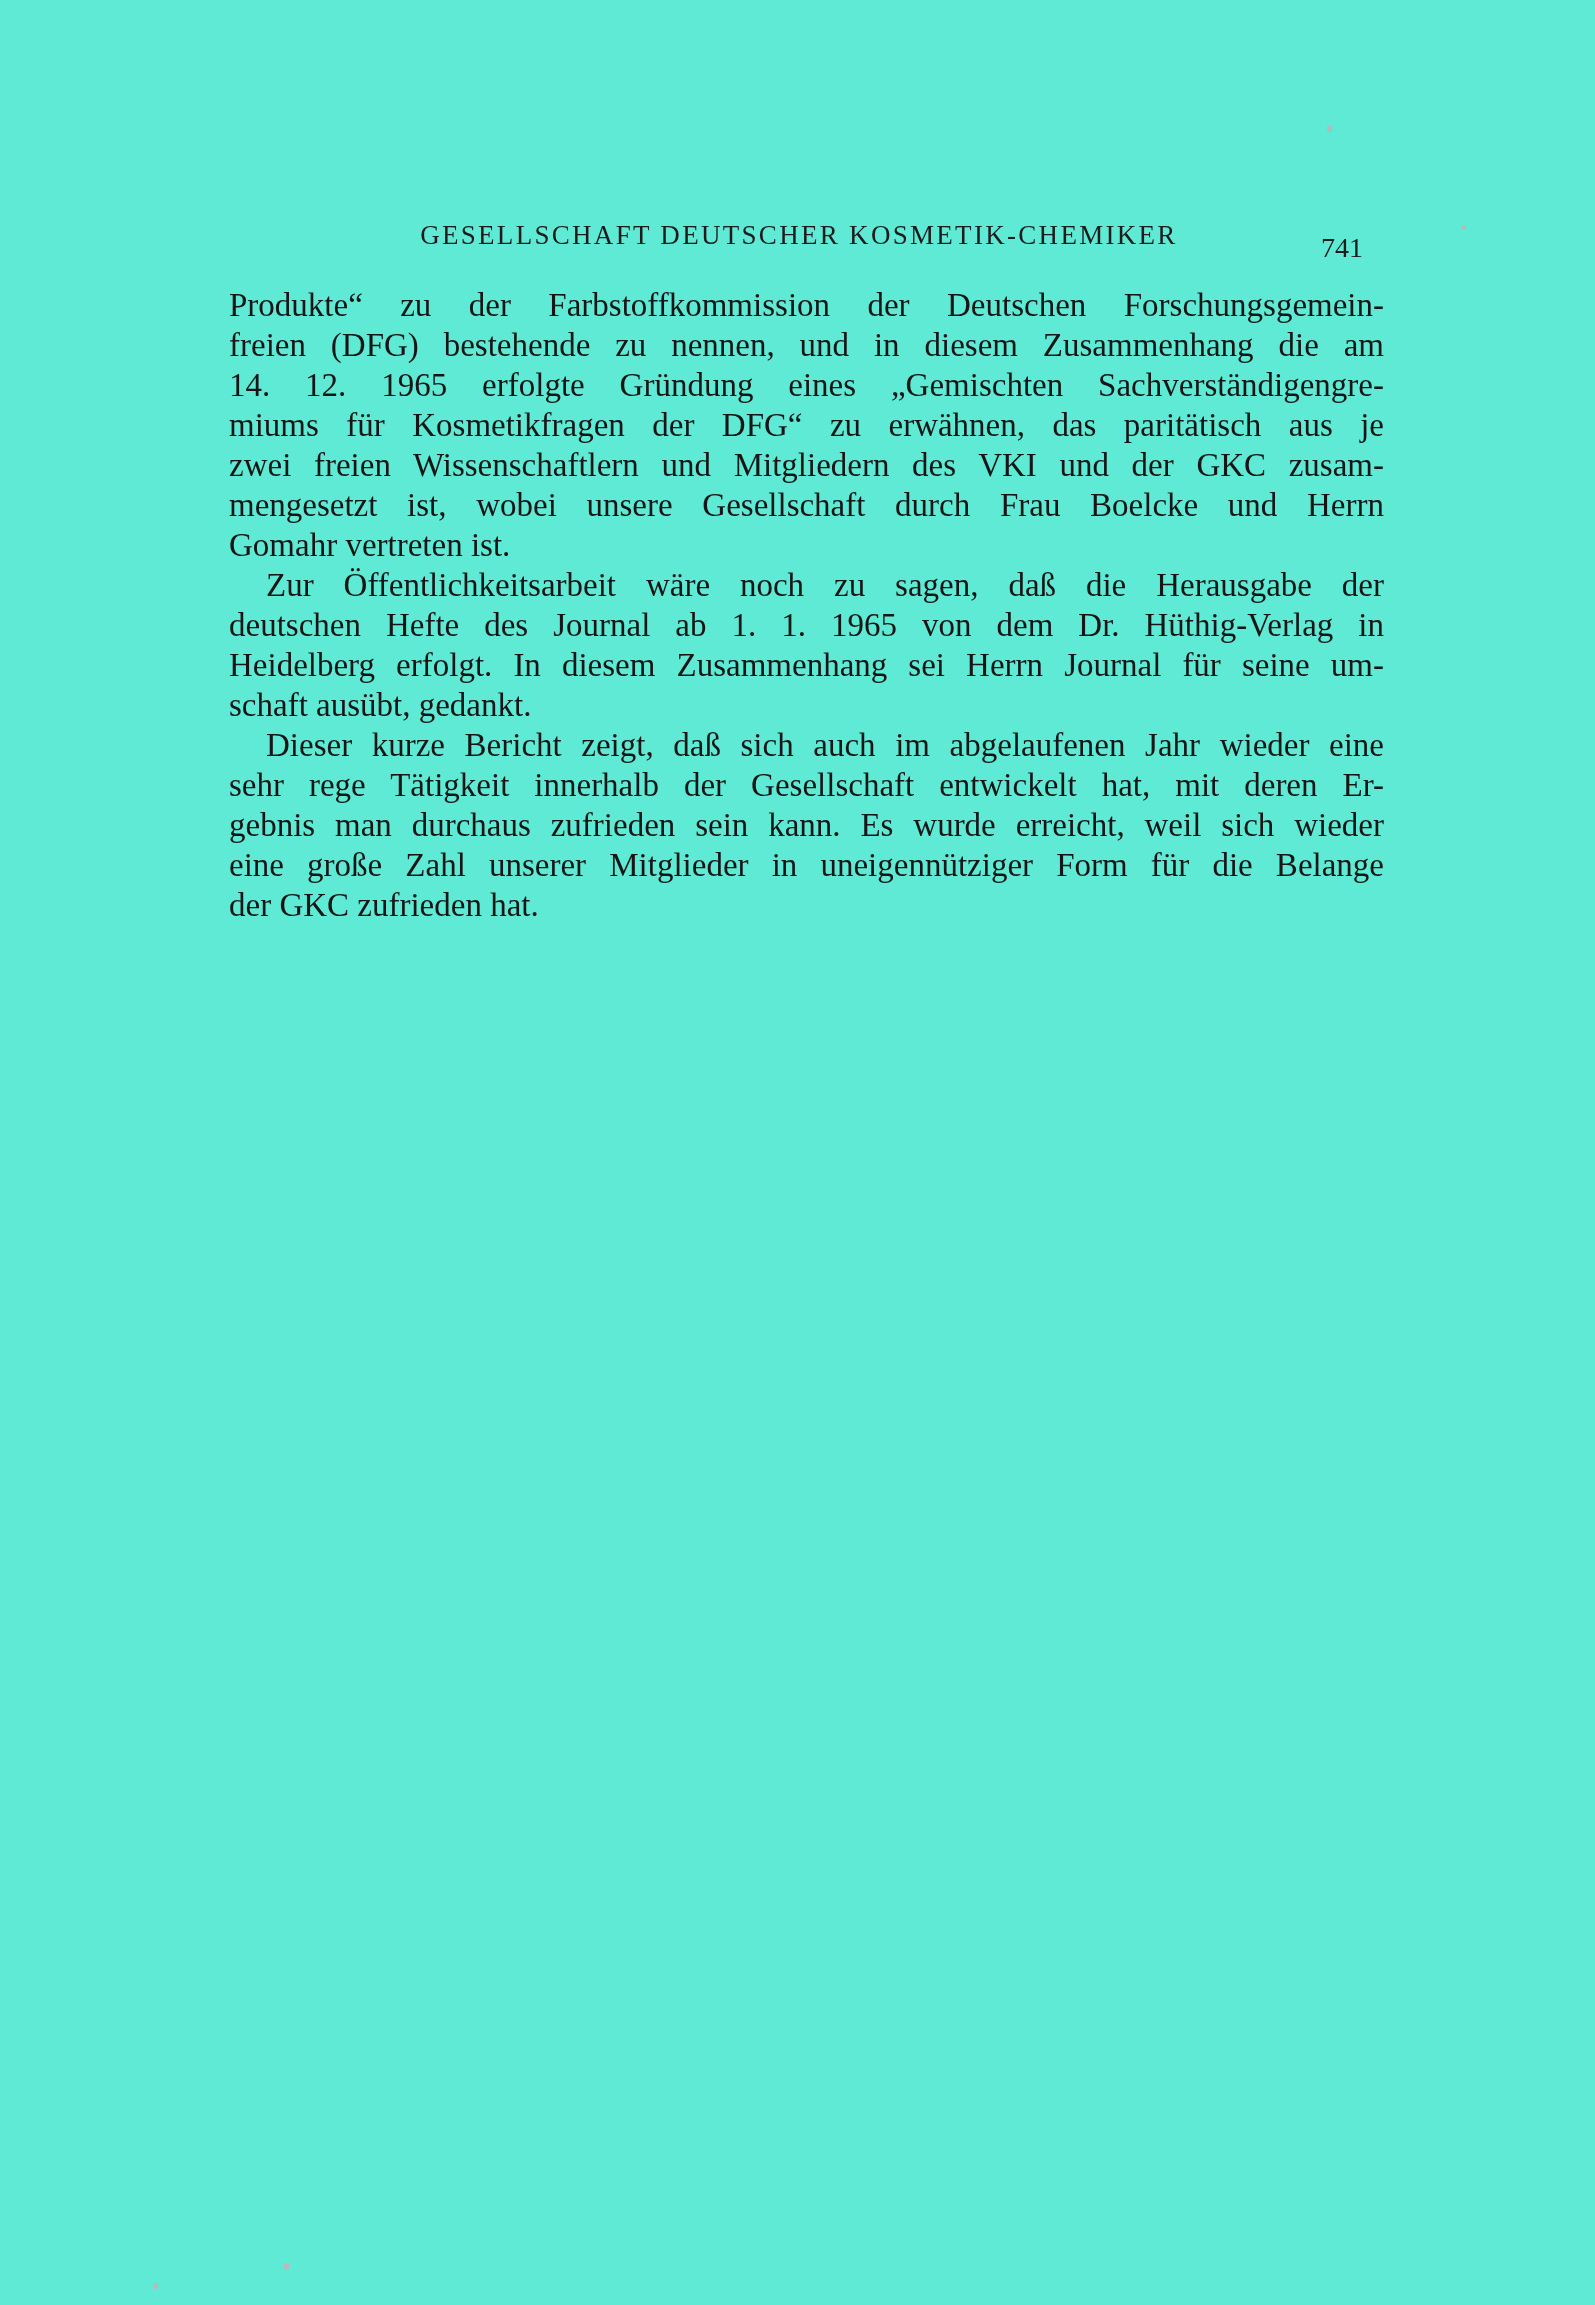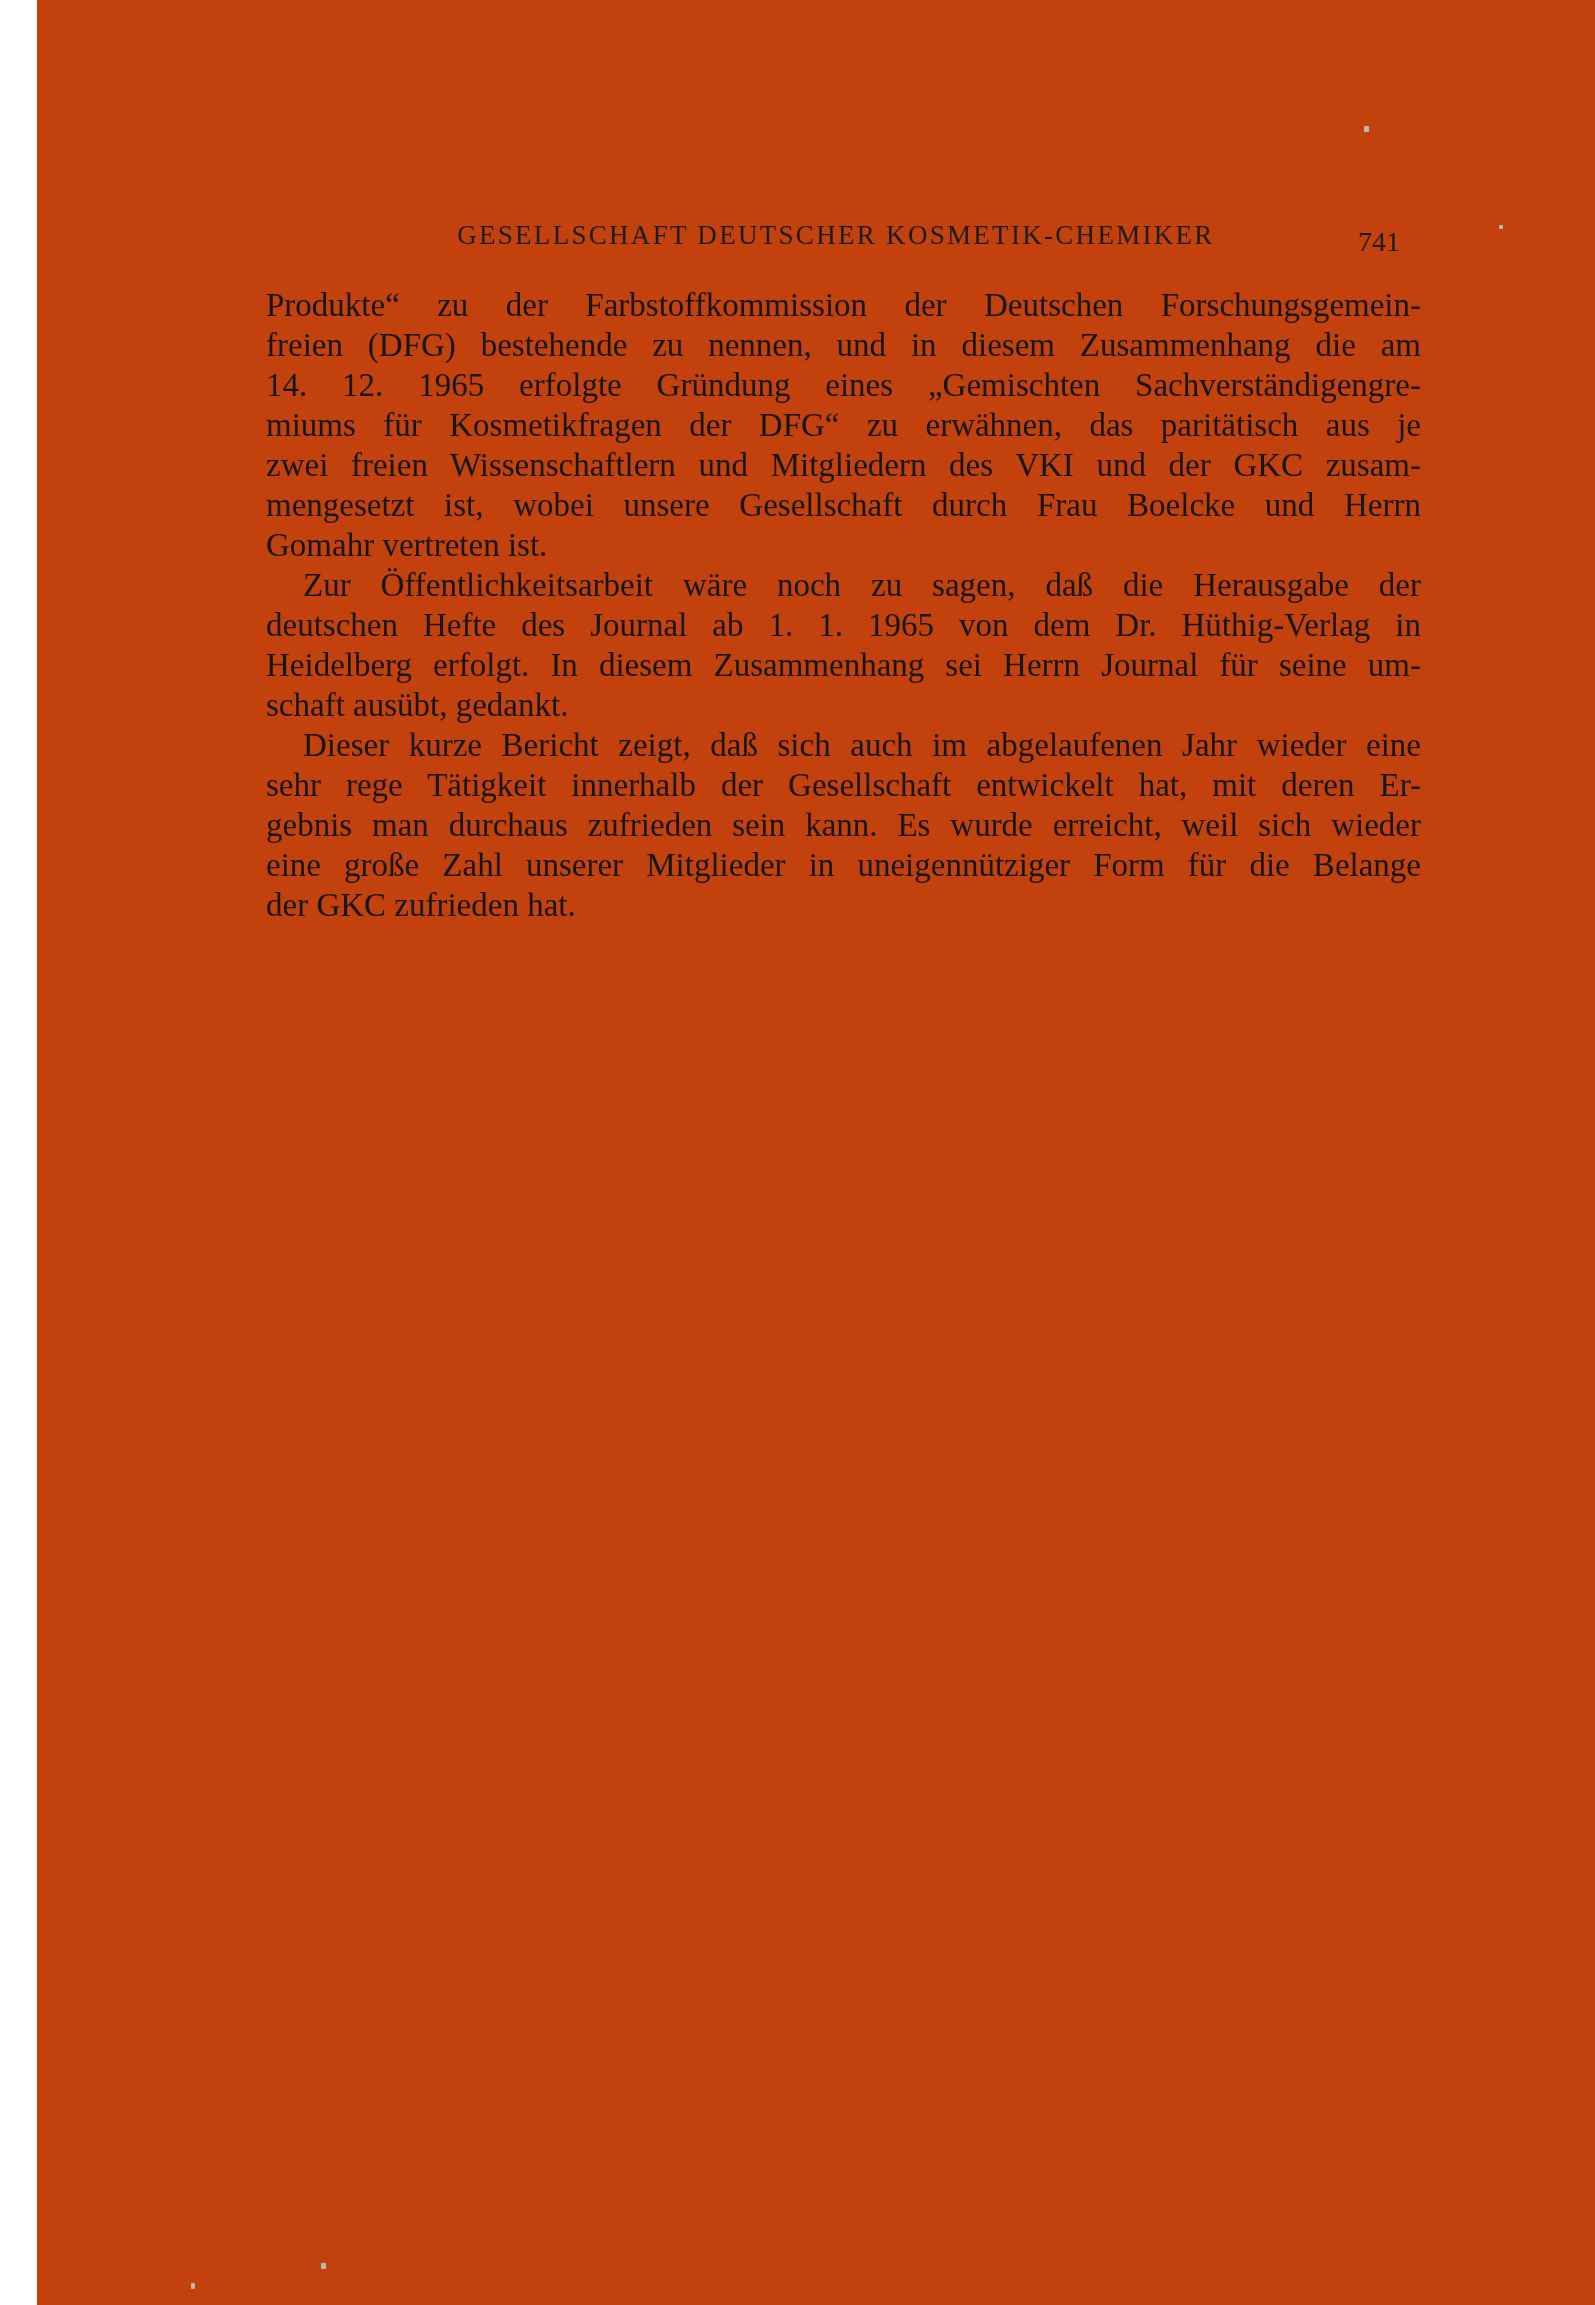--- a/index.html
+++ b/index.html
@@ -11,22 +11,21 @@
     height: 2306px;
     background: #ffffff;
     position: relative;
     overflow: hidden;
     font-family: "Liberation Serif", "DejaVu Serif", serif;
     color: #1b1b1b;
   }
   .scan-page {
     position: absolute;
     inset: 0;
-    background: #c2410c;
-    margin-left: 37px;
+    background: #5eead4;
   }
   .running-header {
     position: absolute;
     top: 220px;
     left: 229px;
     width: 1155px;
     height: 35px;
   }
   .running-title {
     position: absolute;
@@ -34,21 +33,21 @@
     top: 0;
     transform: translateX(-51%);
     font-size: 27px;
     letter-spacing: 2.3px;
     white-space: nowrap;
     color: #1c1c1c;
   }
   .folio {
     position: absolute;
     right: 21px;
-    top: 6px;
+    top: 12px;
     font-size: 28px;
     color: #1c1c1c;
   }
   .body-text {
     position: absolute;
     top: 285px;
     left: 229px;
     width: 1155px;
     font-size: 33px;
     line-height: 40px;

